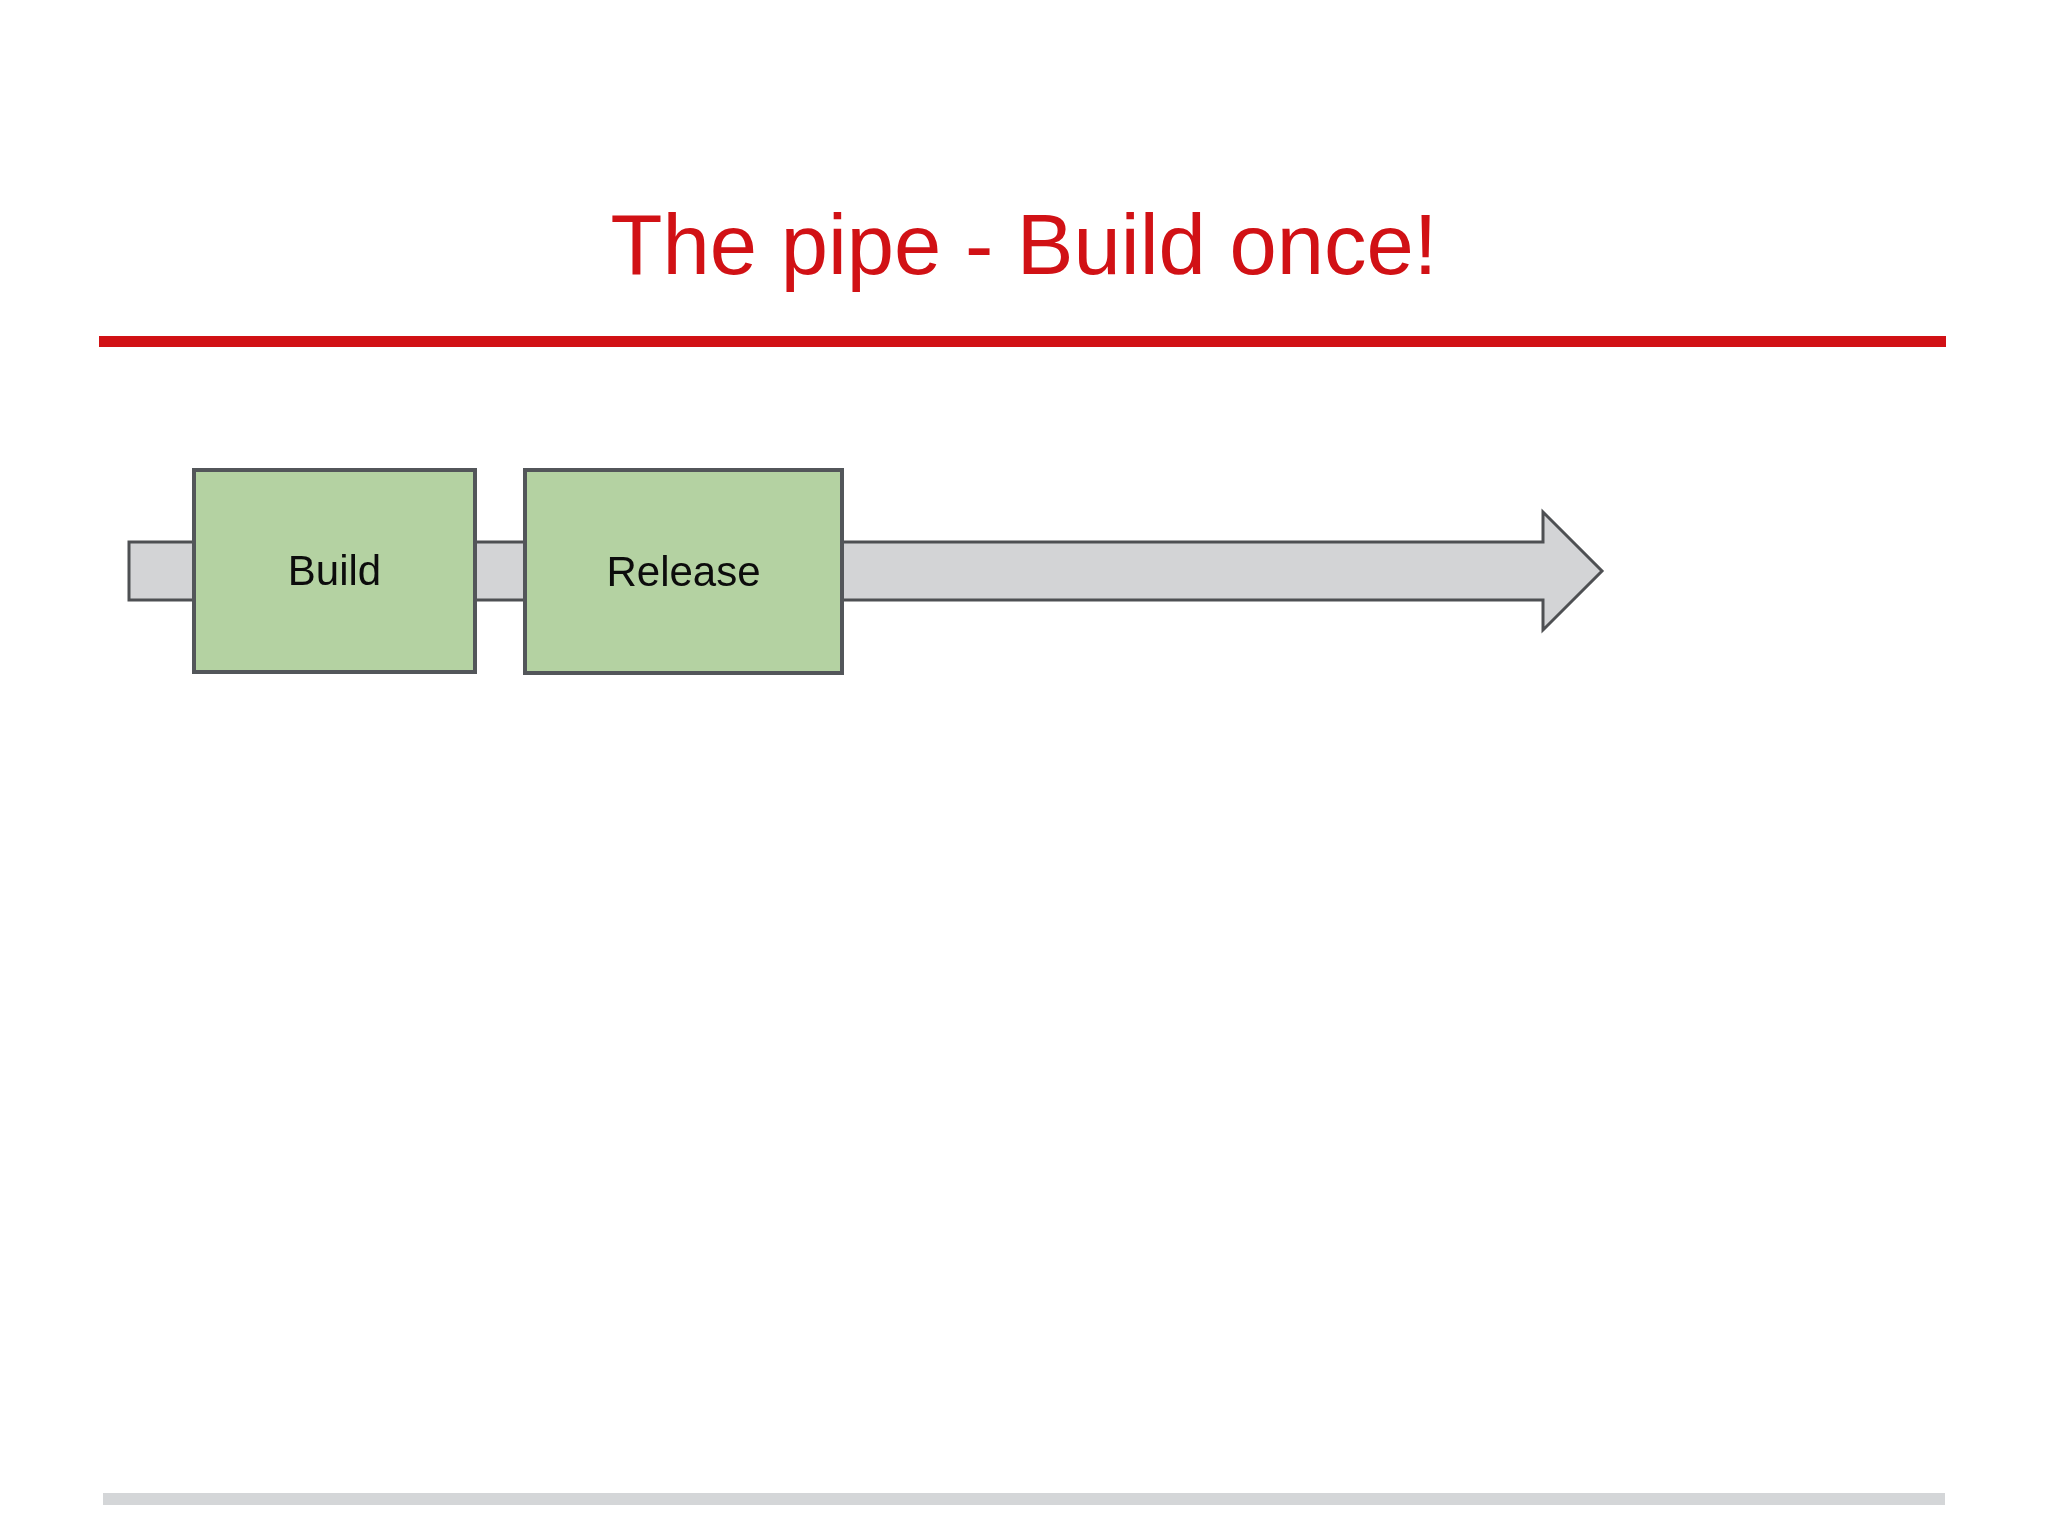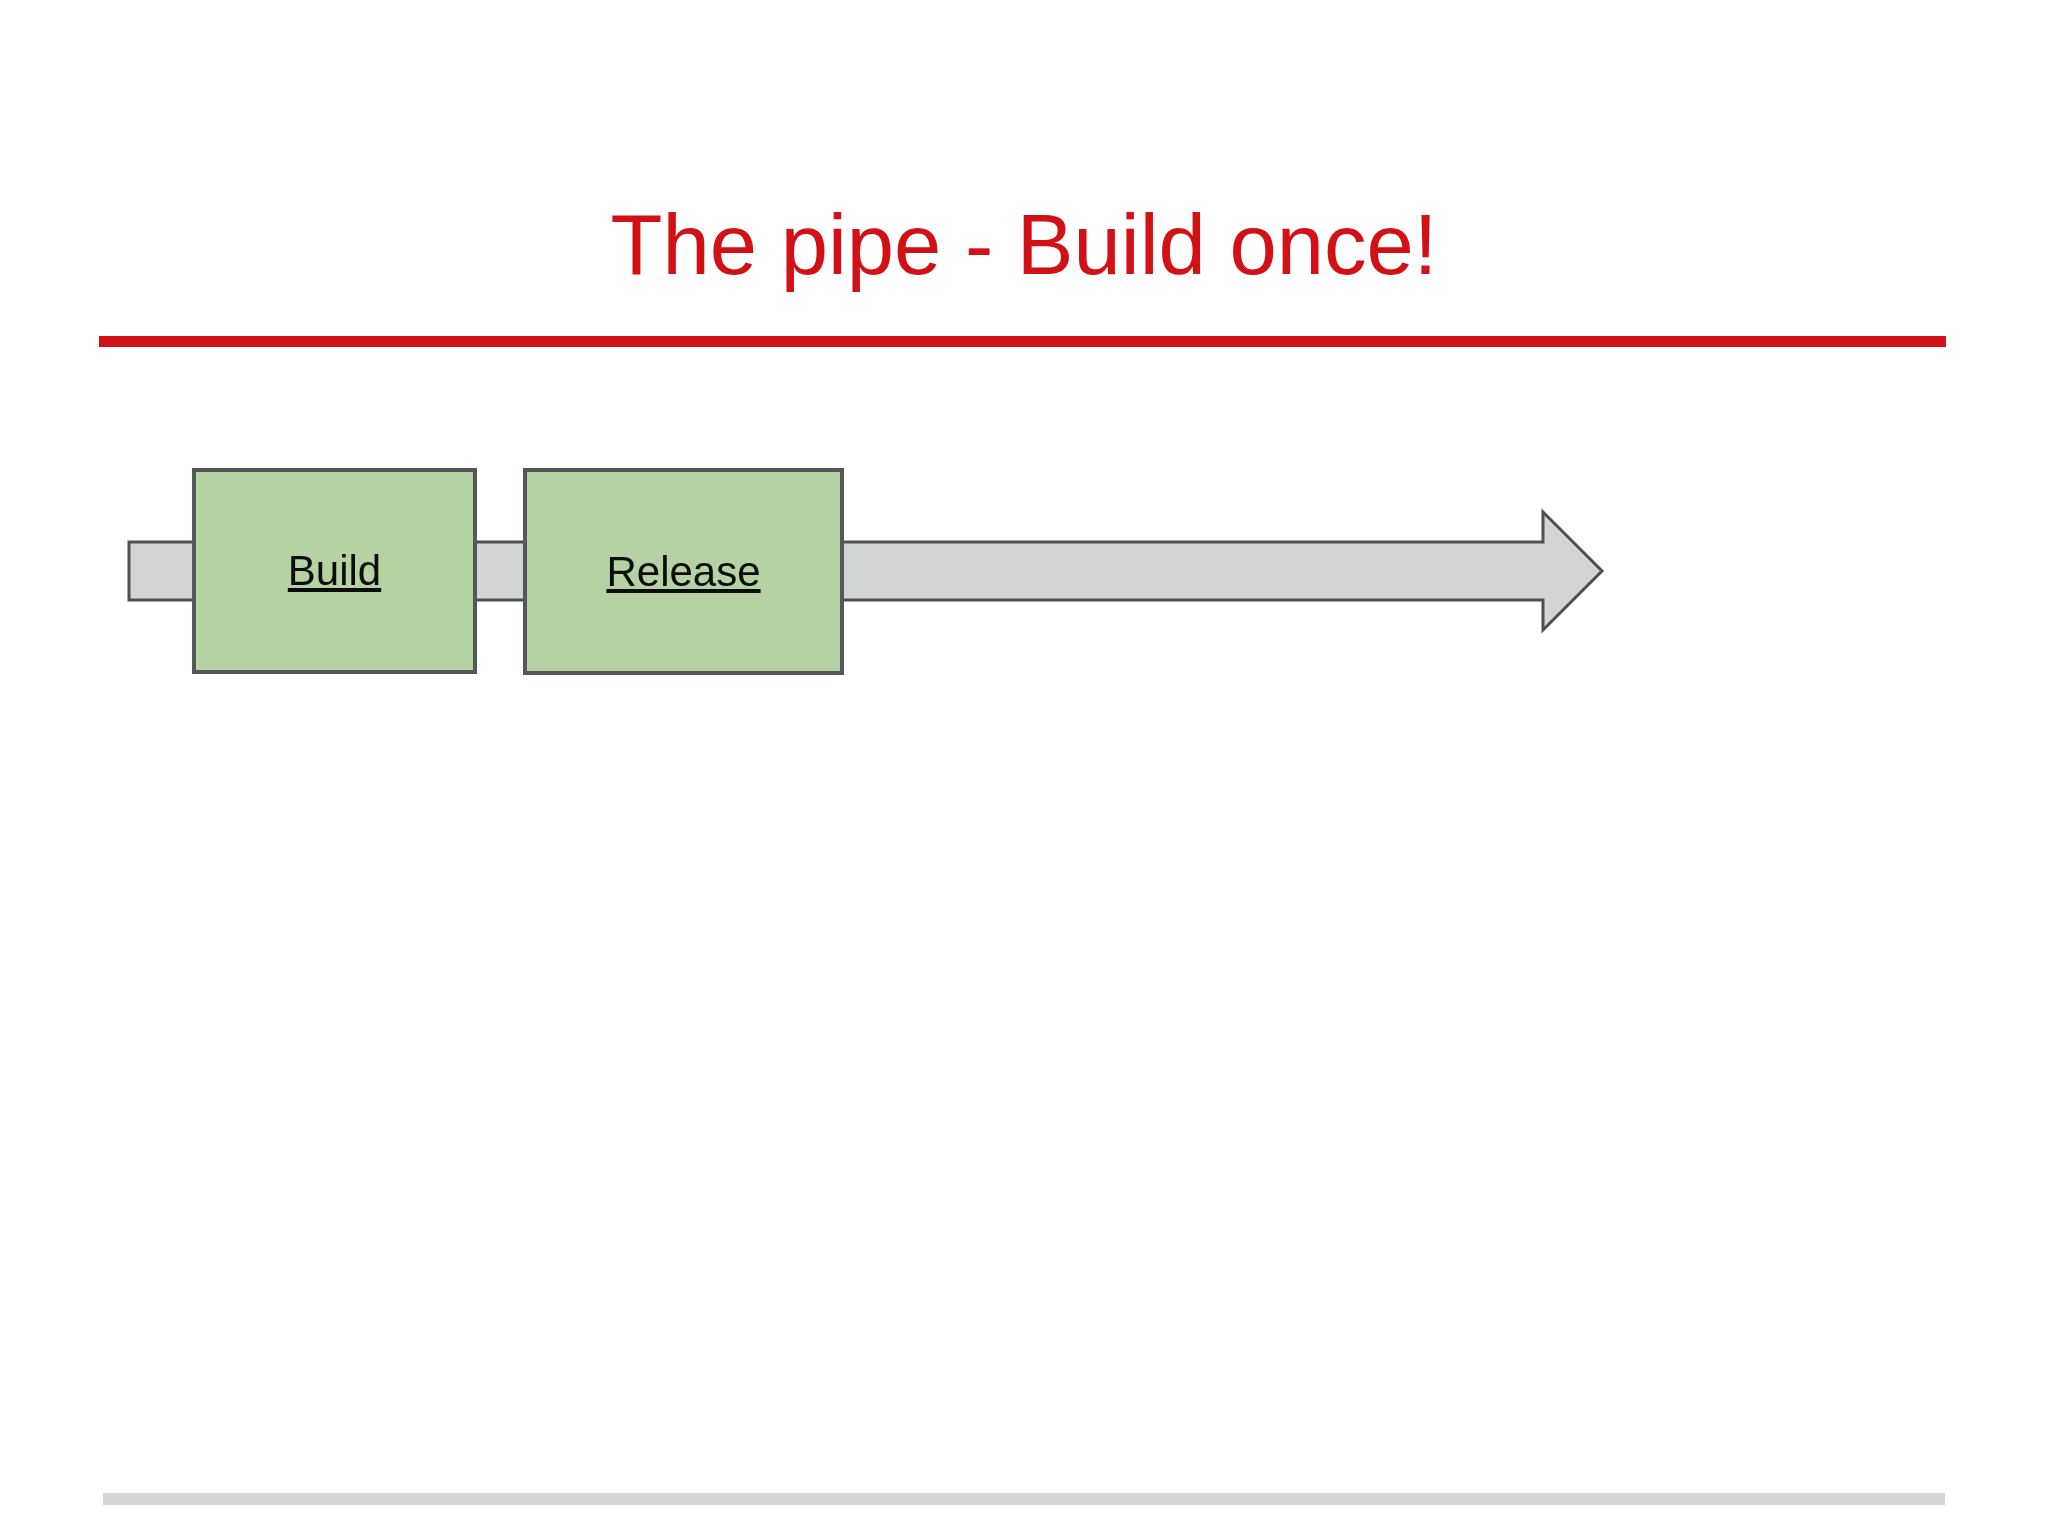--- a/index.html
+++ b/index.html
@@ -66,21 +66,20 @@
   .stage-release {
     left: 523px;
     top: 468px;
     width: 321px;
     height: 207px;
   }
   .stage-label {
     font-size: 42px;
     color: #0c0c0c;
     white-space: nowrap;
-    text-decoration: underline;
   }
   .footer-bar {
     position: absolute;
     left: 103px;
     top: 1493px;
     width: 1842px;
     height: 12px;
     background: #d4d6d8;
   }
 </style>

